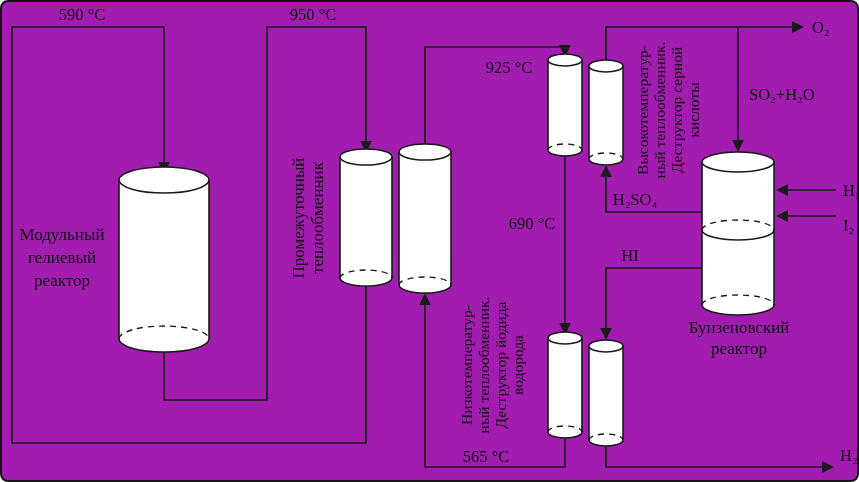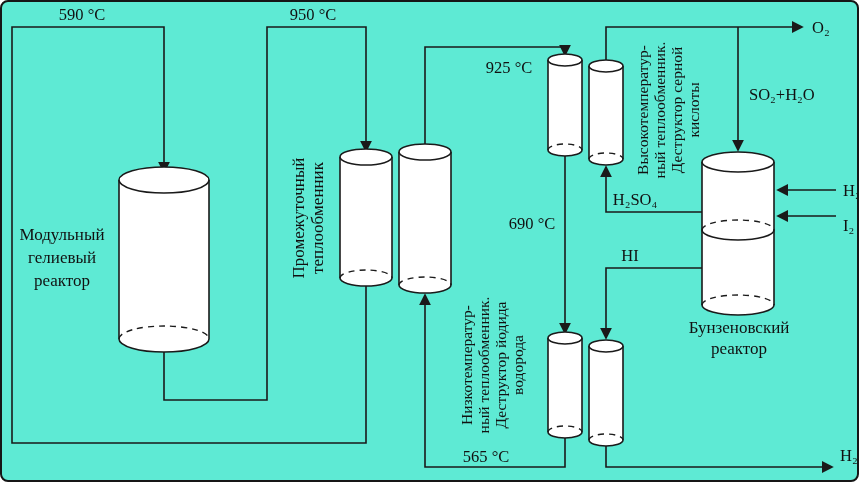--- a/index.html
+++ b/index.html
@@ -10,21 +10,21 @@
     height: 482px;
     font-family: "Liberation Serif", "DejaVu Serif", serif;
   }
   .figure-frame {
     position: relative;
     width: 859px;
     height: 482px;
     box-sizing: border-box;
     border: 2px solid #161616;
     border-radius: 8px;
-    background: #5eead4;
+    background: #a21caf;
     overflow: hidden;
   }
   svg { display: block; }
   .pipe {
     fill: none;
     stroke: #1a1a1a;
     stroke-width: 1.6;
   }
   .vessel-stroke {
     fill: #ffffff;

